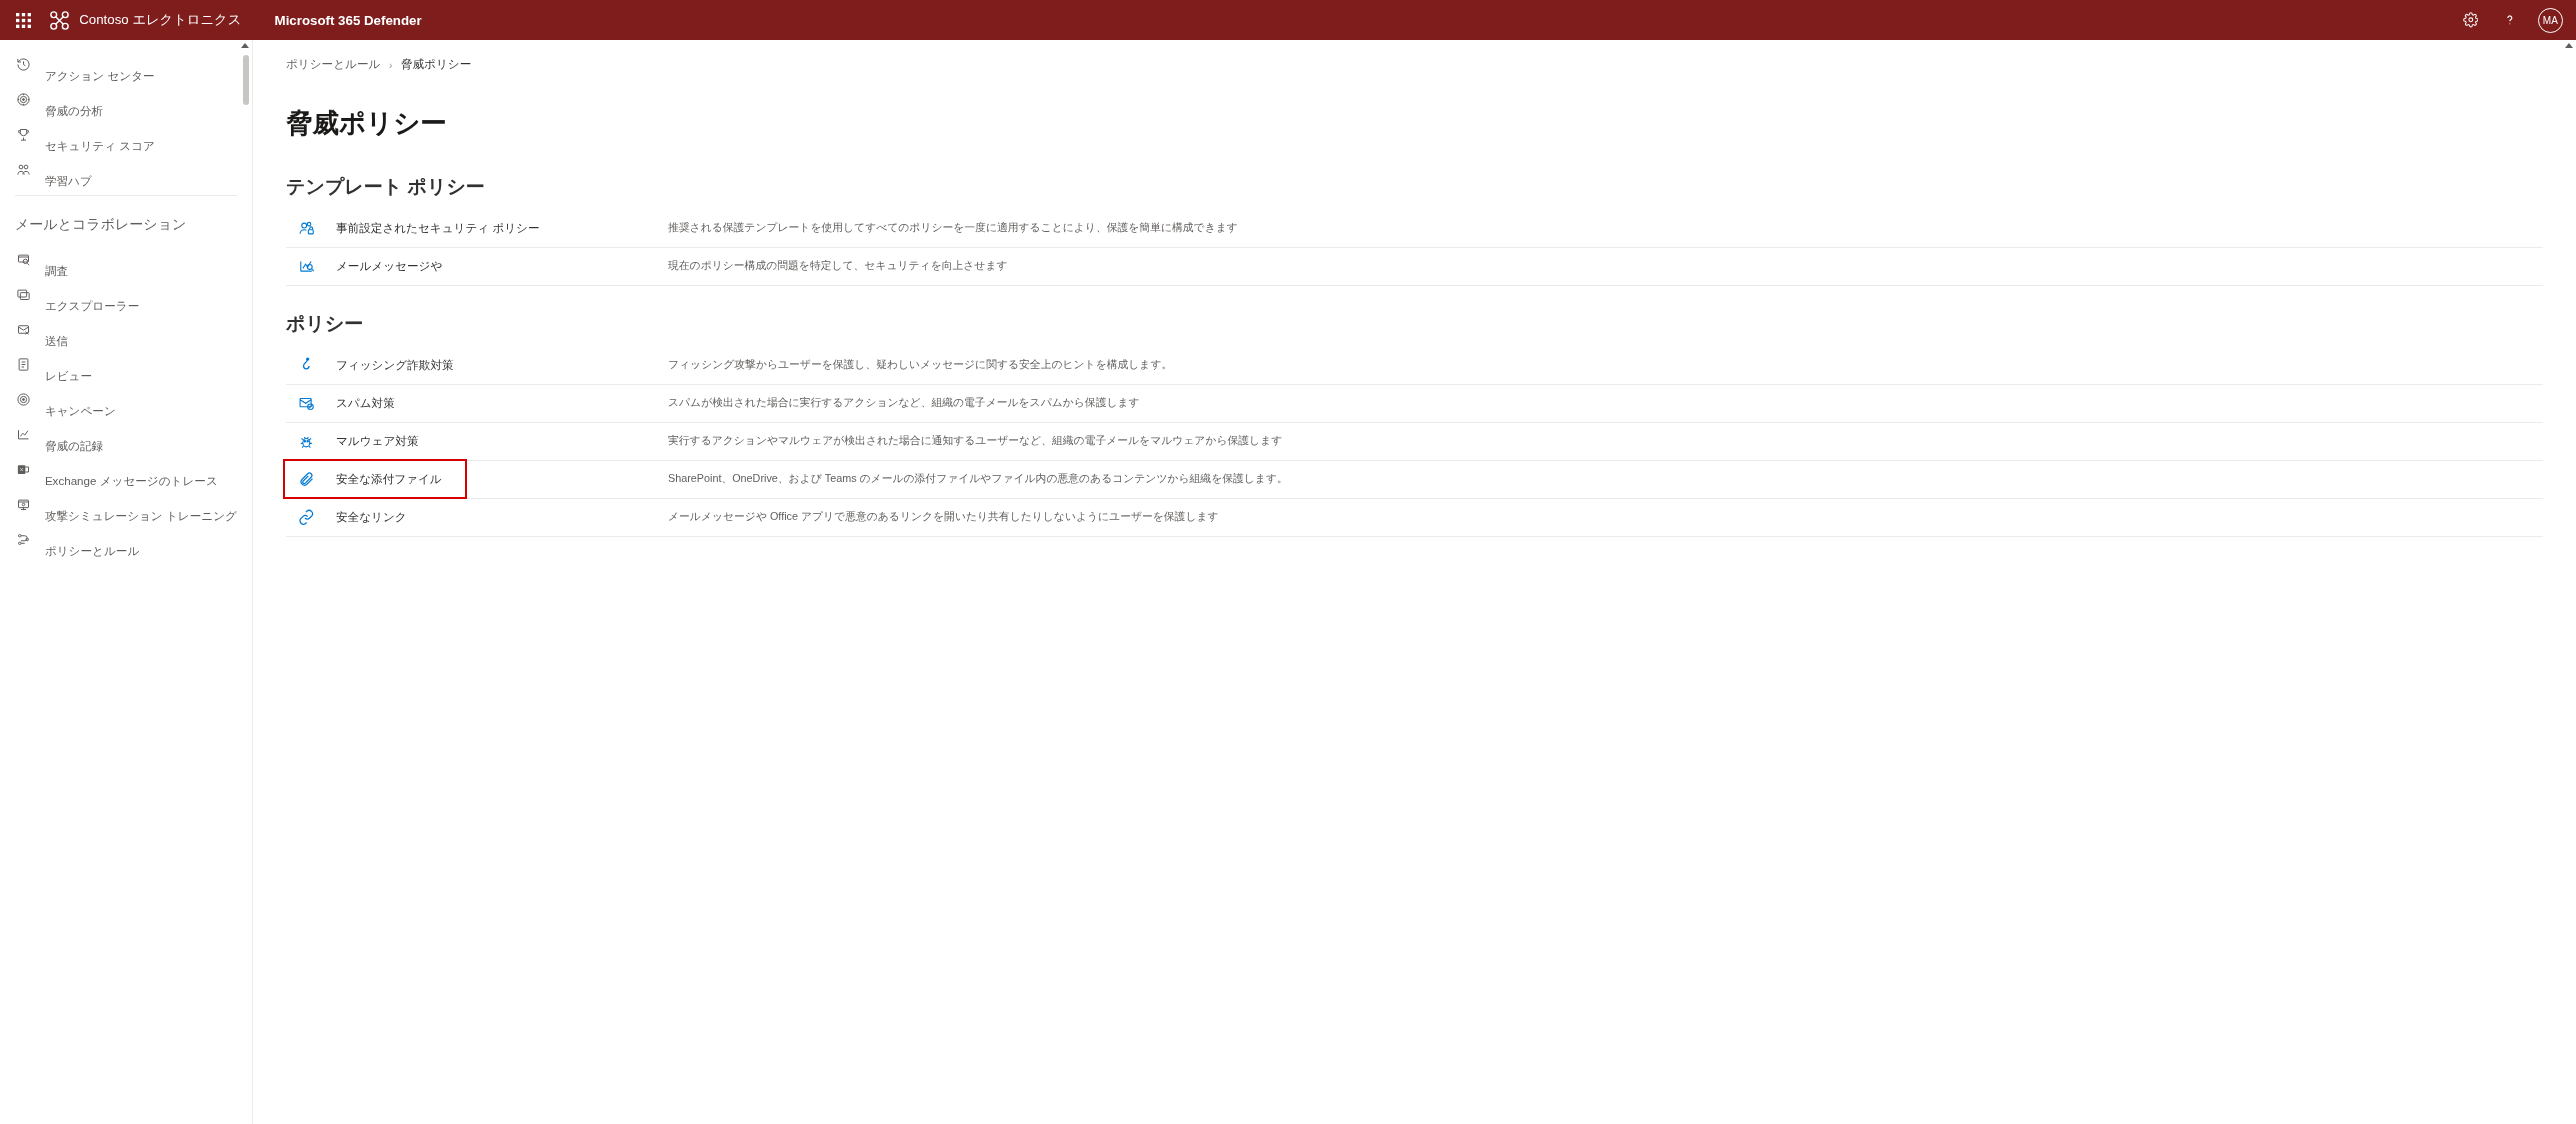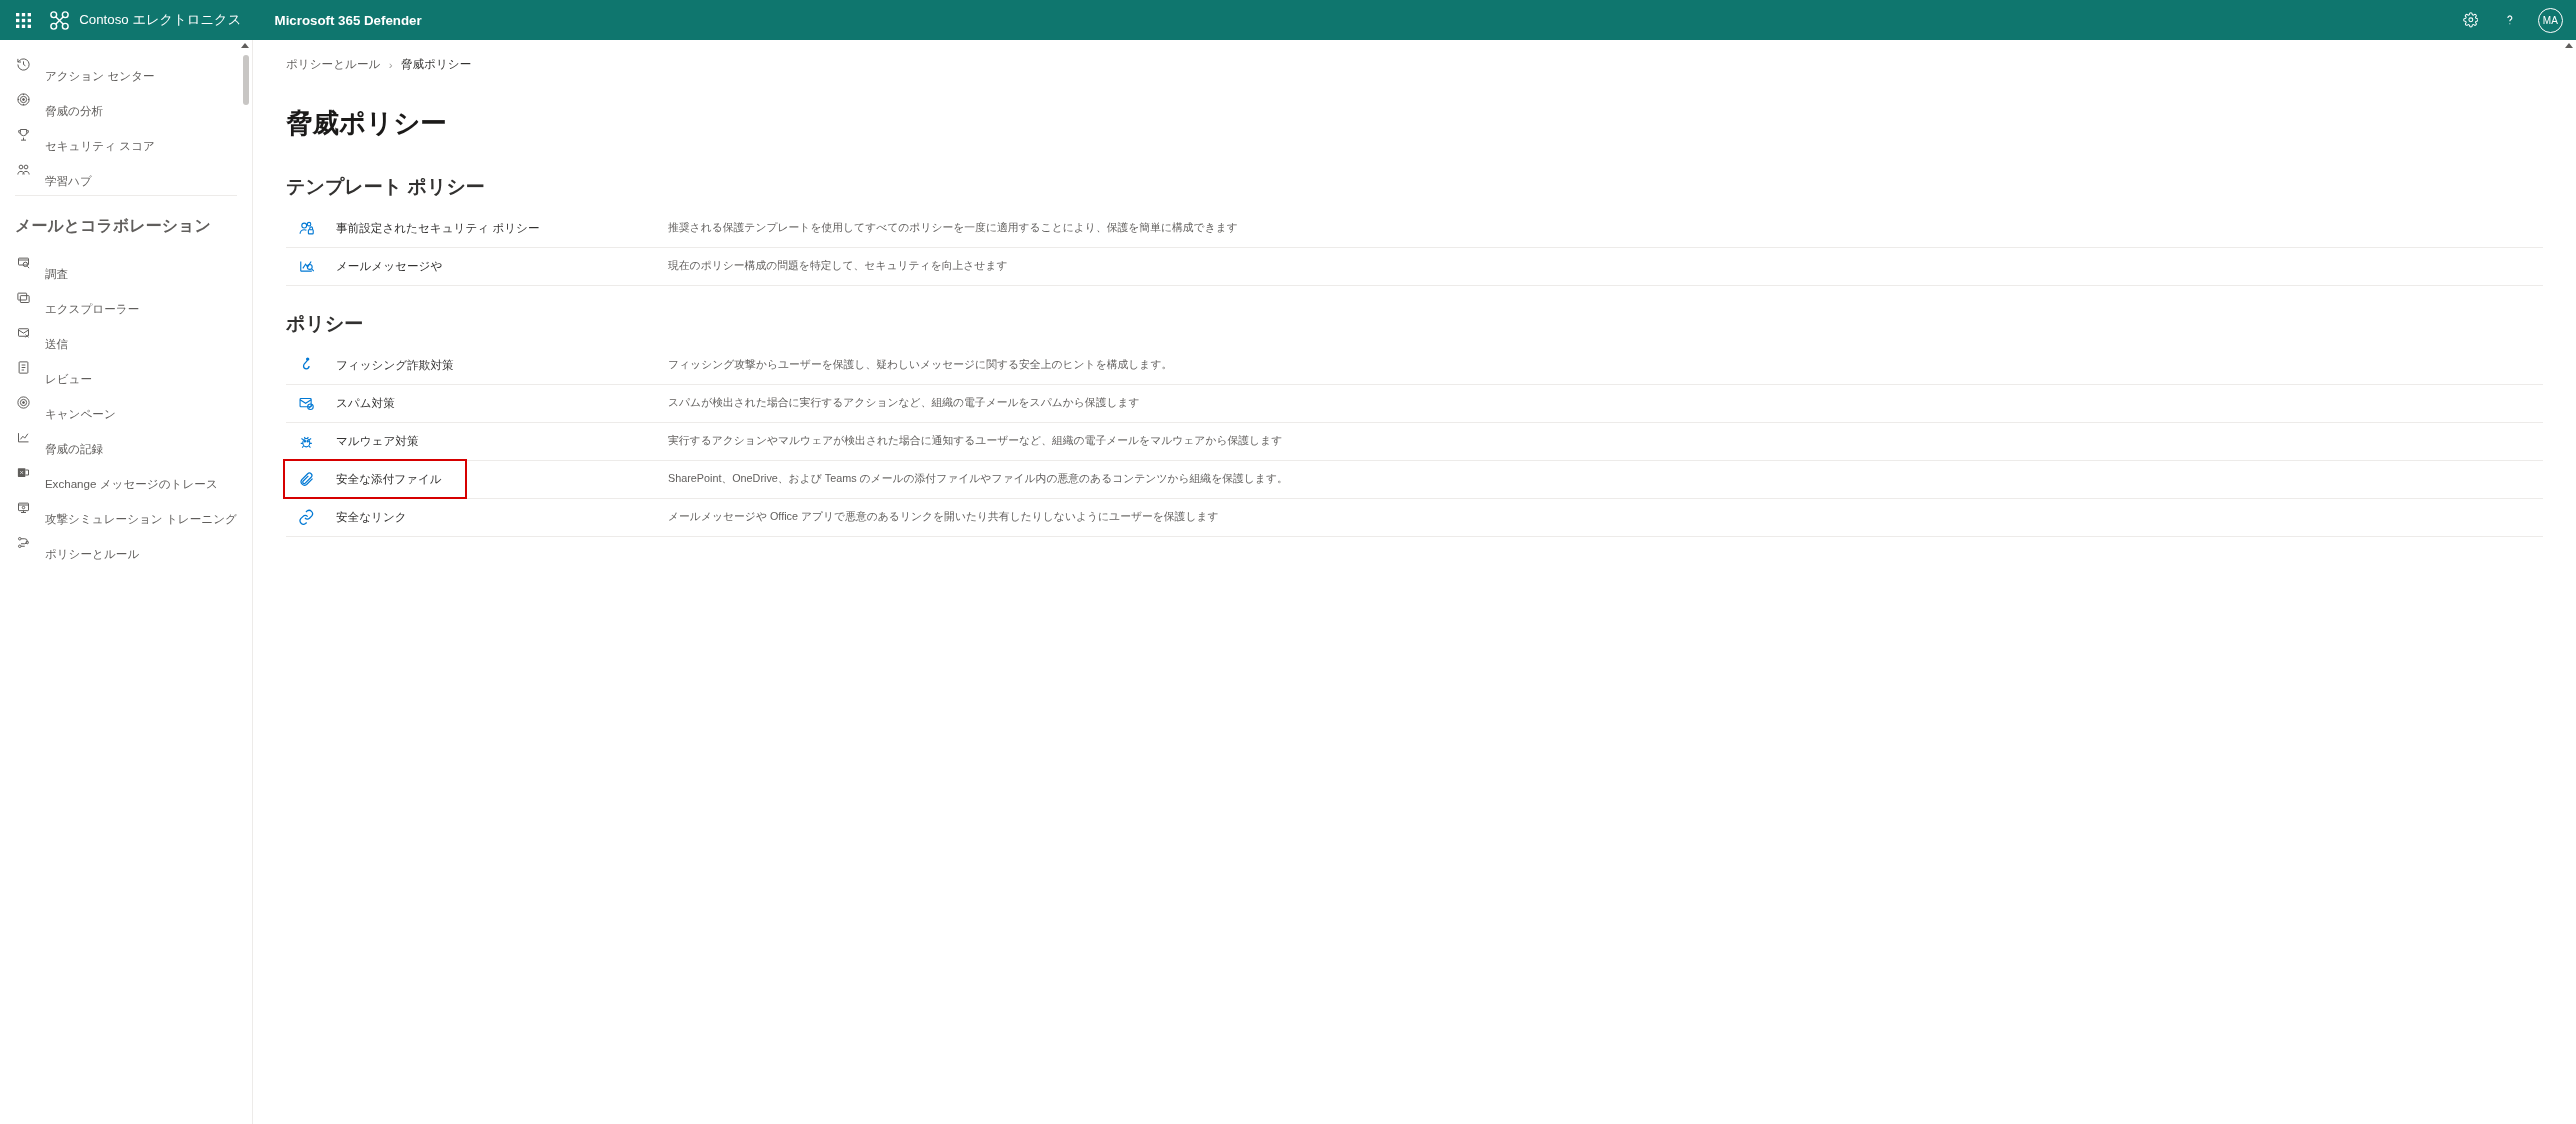--- a/index.html
+++ b/index.html
@@ -1,34 +1,34 @@
 <!DOCTYPE html>
 <html style="font-size:13.3px"><head>
 <meta charset="utf-8">
 <style>
 * { margin: 0; padding: 0; box-sizing: border-box; }
 body { font-family: "Segoe UI", "Meiryo", sans-serif; font-size: 11.6px; color: #323130; background: #fff; overflow: hidden; }
 .root { display: flex; flex-direction: column; height: 100vh; }
-.topbar { background: #0f766e; color: #fff; height: 40px; display: flex; align-items: center; padding: 0 6.6px; }
+.topbar { background: #7f1d1d; color: #fff; height: 40px; display: flex; align-items: center; padding: 0 6.6px; }
 .topbar-left { display: flex; align-items: center; gap: 8.3px; }
 .waffle { width: 33px; height: 40px; display: flex; align-items: center; justify-content: center; cursor: pointer; }
 .waffle svg { width: 15px; height: 15px; }
 .brand-icon { width: 23px; height: 23px; display: flex; align-items: center; justify-content: center; }
 .brand { font-size: 13.3px; font-weight: 400; margin-right: 25px; }
 .product { font-size: 13.3px; font-weight: 600; }
 .topbar-right { margin-left: auto; display: flex; align-items: center; gap: 3.3px; justify-content: flex-end; }
 .topbar-icon { width: 36px; height: 40px; display: flex; align-items: center; justify-content: center; cursor: pointer; color: #fff; }
 .avatar { width: 25px; height: 25px; border-radius: 50%; border: 1.2px solid #fff; display: flex; align-items: center; justify-content: center; font-size: 10px; margin: 0 6.6px; cursor: pointer; }
 .body { display: flex; flex: 1; overflow: hidden; }
 .sidebar-wrap { position: relative; width: 253px; border-right: 0.8px solid #edebe9; background: #fff; display: flex; flex-direction: column; }
 .sidebar { flex: 1; overflow-y: auto; padding-top: 6.6px; }
 .nav-item { display: flex; align-items: center; height: 35px; padding: 0 15px; cursor: pointer; color: #323130; gap: 13.3px; }
 .nav-icon { width: 16.6px; height: 16.6px; display: flex; align-items: center; justify-content: center; color: #605e5c; flex-shrink: 0; }
 .nav-label { font-size: 11.6px; color: #605e5c; margin-top: 25px; }
-.nav-section { font-size: 16px; color: #605e5c; padding: 11.6px 15px 8.3px; font-weight: bold; }
+.nav-section { font-size: 14px; color: #605e5c; padding: 11.6px 15px 8.3px; }
 .nav-divider { height: 0.8px; background: #edebe9; margin: 8.3px 15px; }
 .scroll-indicator { position: absolute; right: 0; top: 0; width: 13.3px; height: 100%; display: flex; flex-direction: column; align-items: center; }
 .scroll-arrow-up { width:0; height:0; border-left:4.1px solid transparent; border-right:4.1px solid transparent; border-bottom:5px solid #605e5c; margin-top:3.3px; cursor:pointer;}
 .scroll-thumb { width: 5.8px; background: #c8c6c4; border-radius: 3.3px; position: absolute; top: 15px; right: 3.3px; height: 50px; }
 .main { flex: 1; overflow-y: auto; background: #fff; position: relative; }
 .main-inner { padding: 16.6px 33px 33px; }
 .breadcrumb { display: flex; align-items: center; gap: 8.3px; font-size: 11.6px; color: #605e5c; margin-bottom: 33px; }
 .breadcrumb a { color: #605e5c; text-decoration: none; cursor: pointer; }
 .breadcrumb .sep { color: #a19f9d; }
 .breadcrumb .current { color: #323130; }

